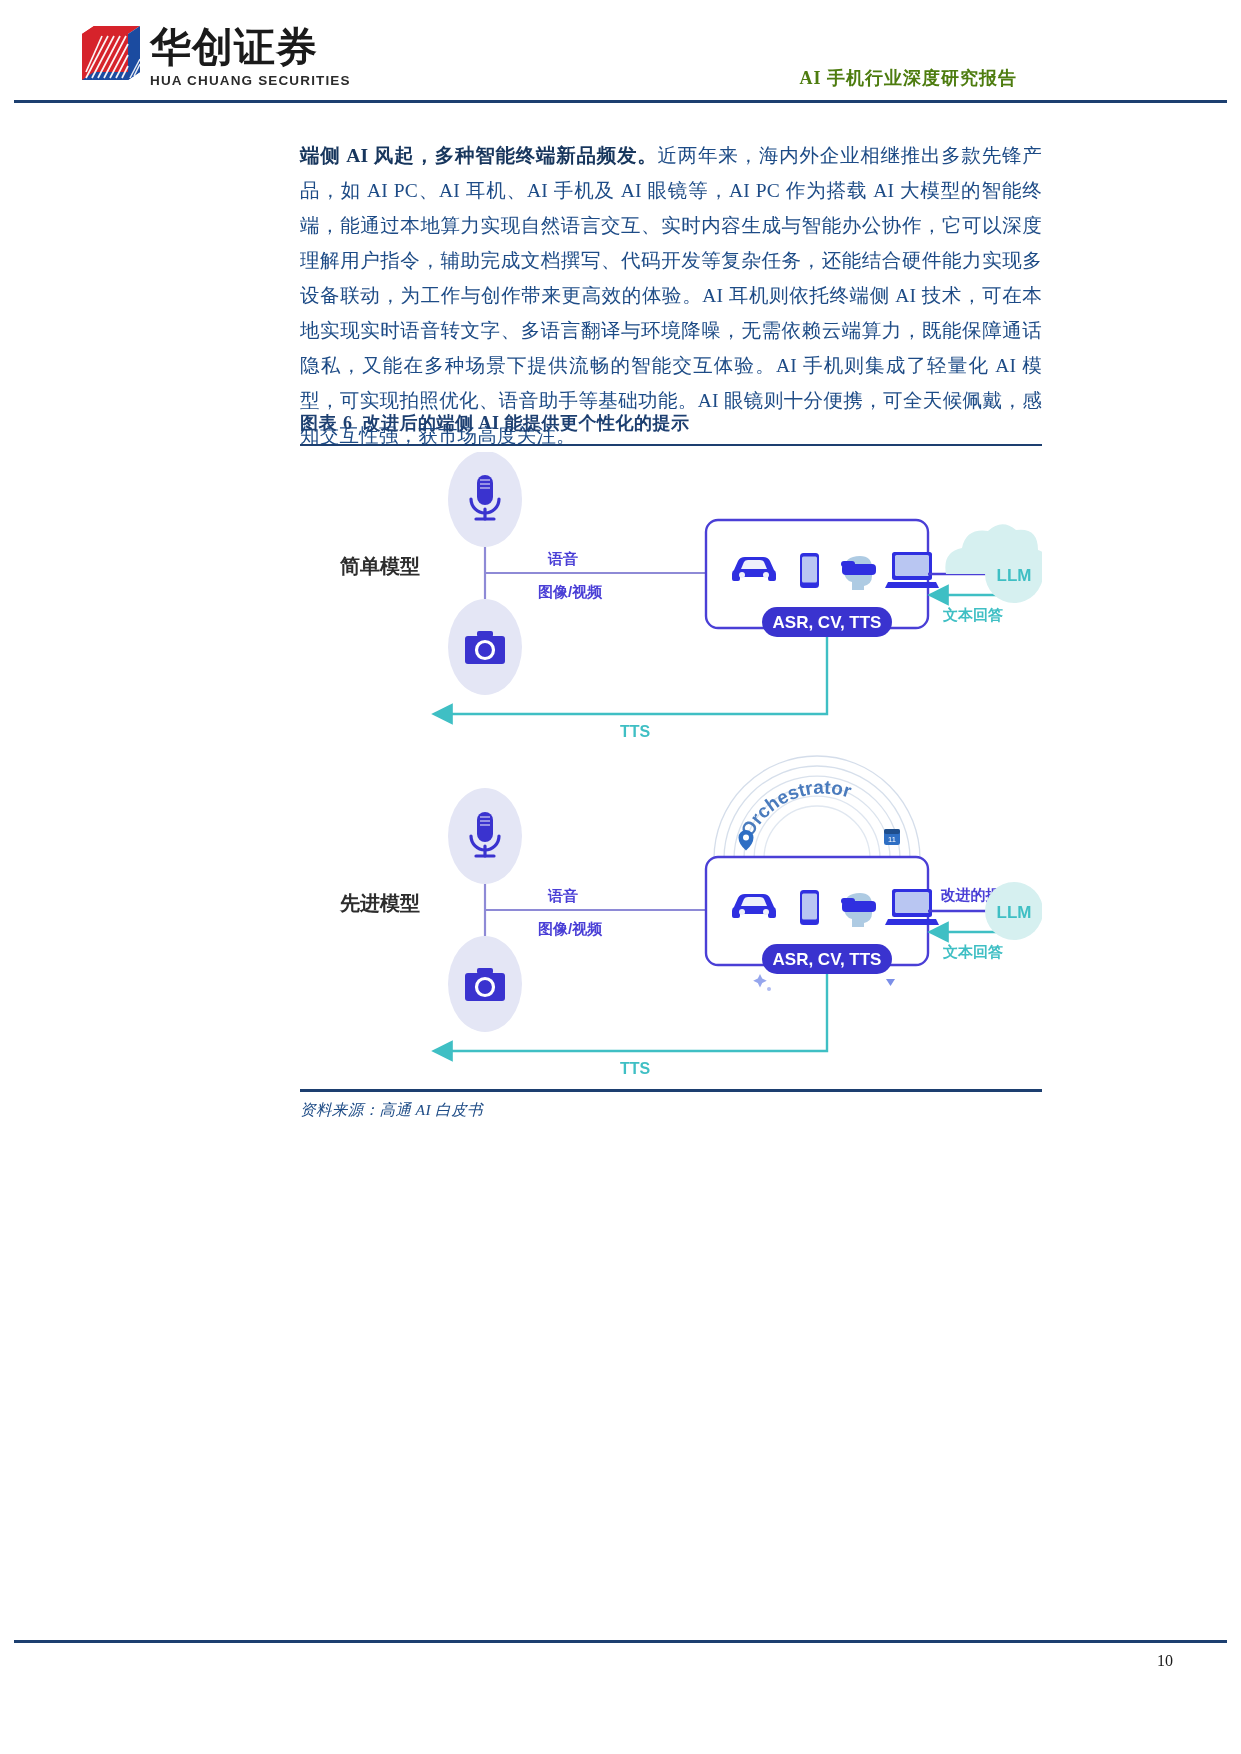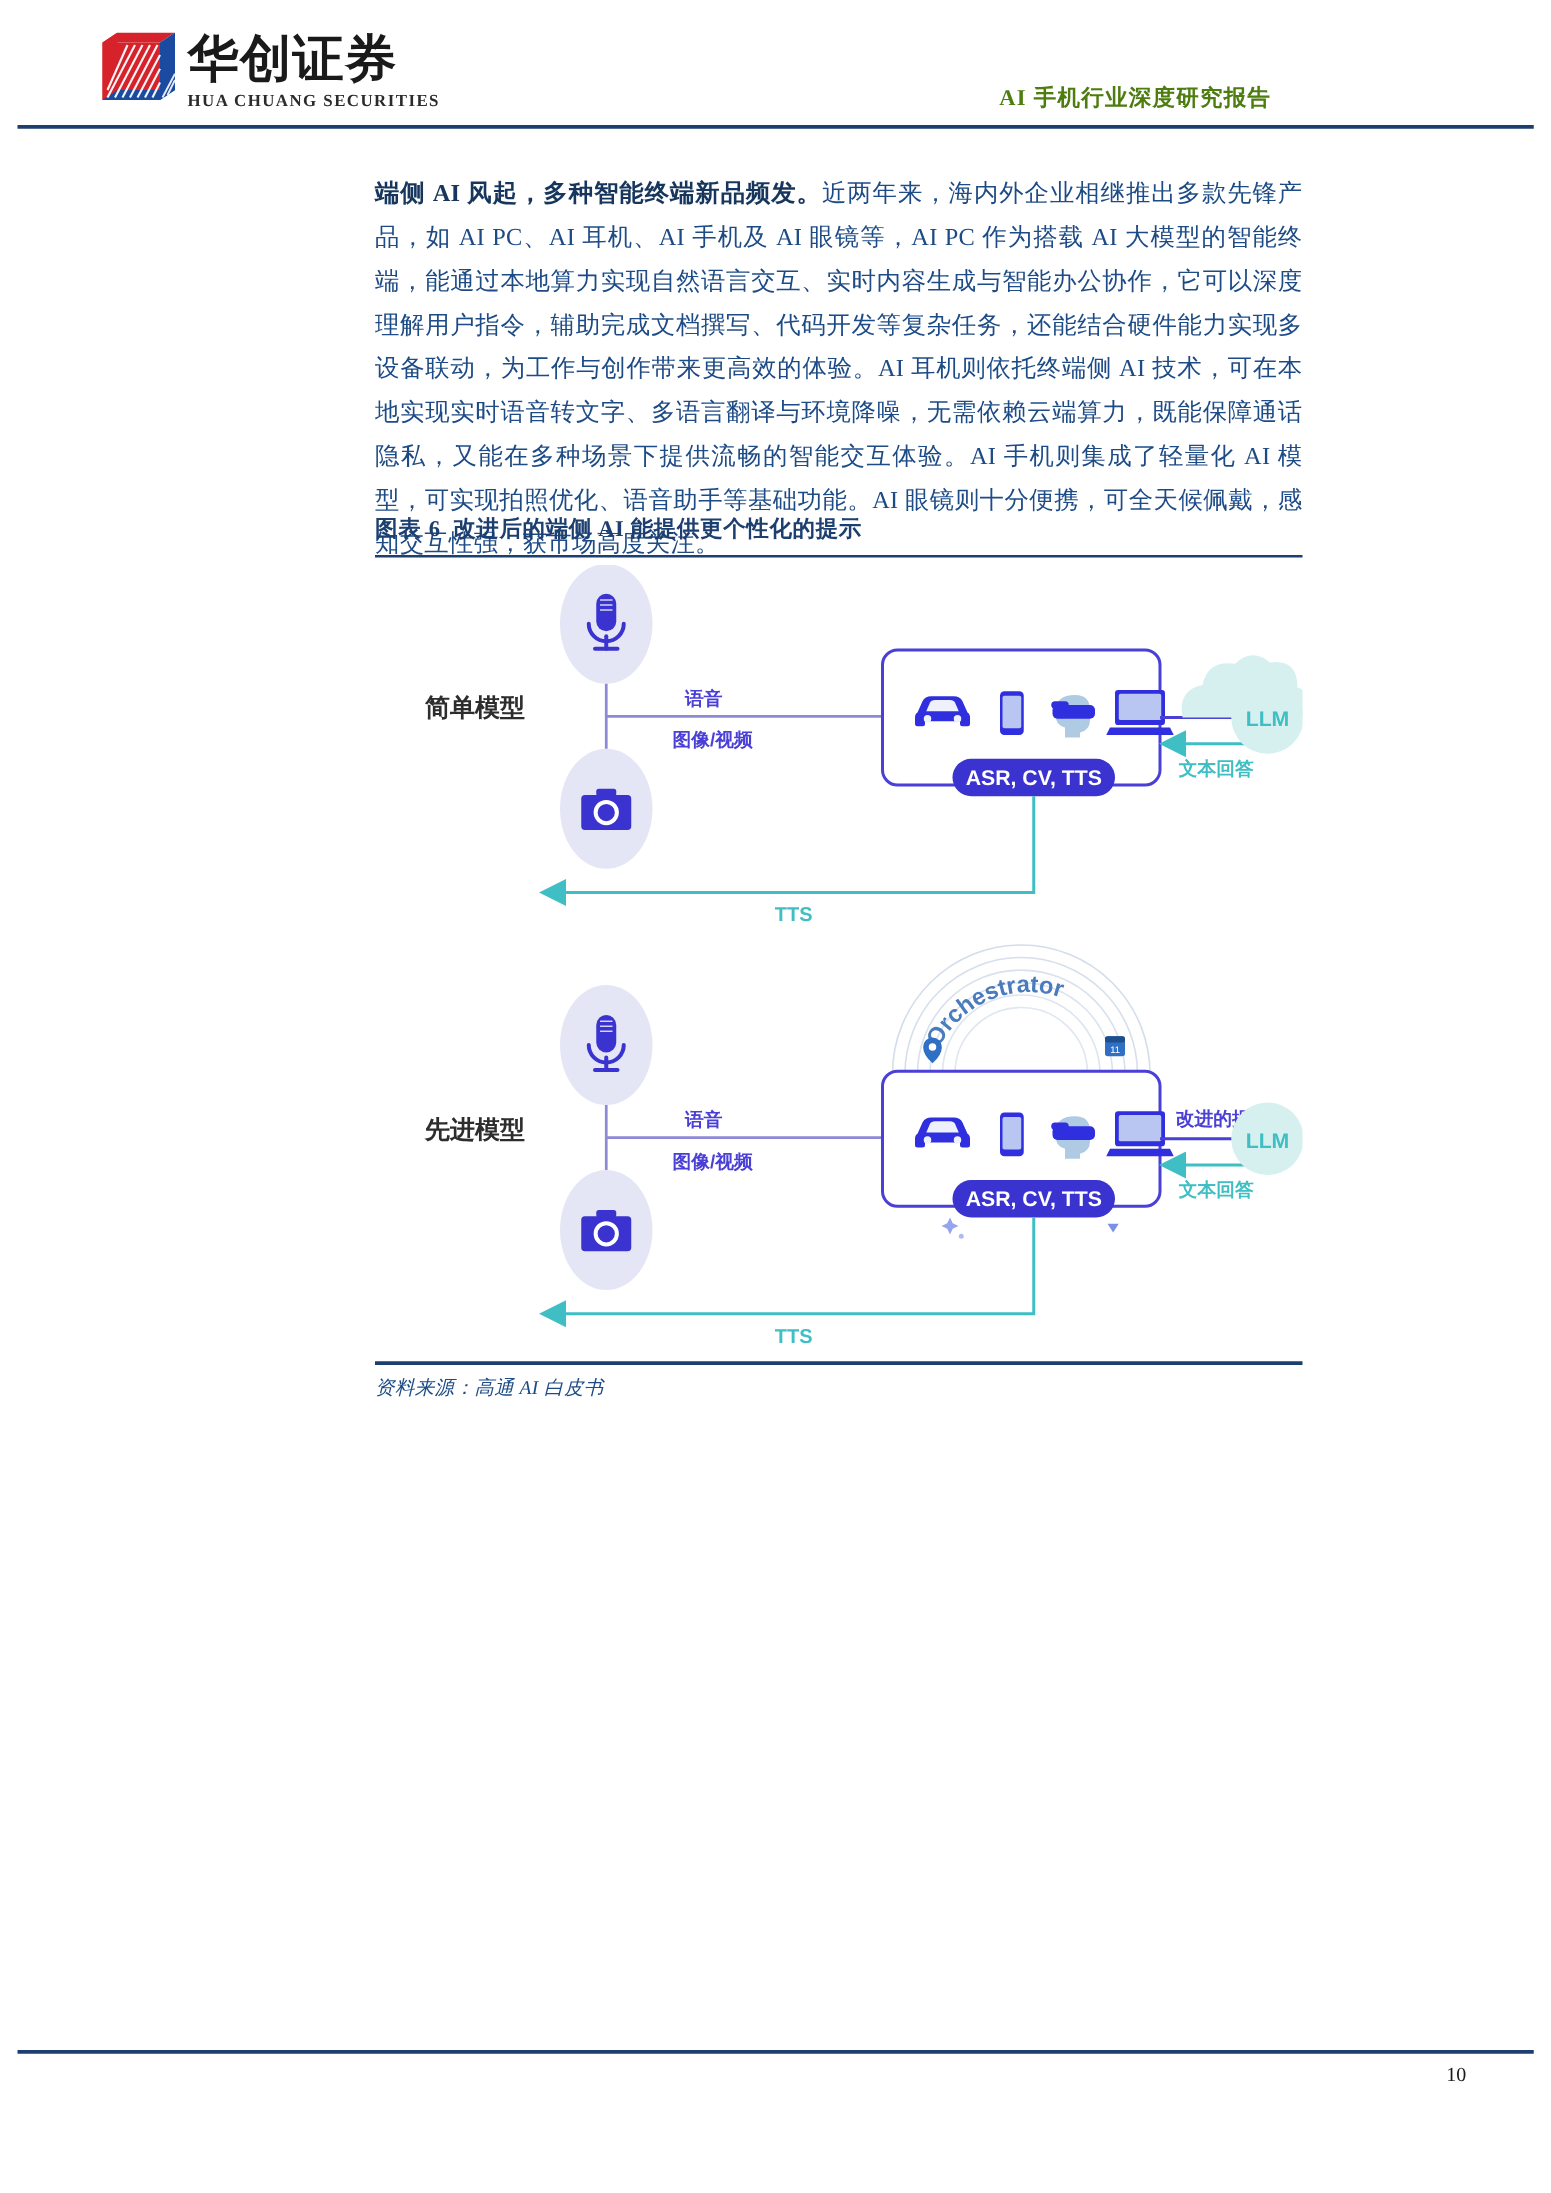--- a/index.html
+++ b/index.html
@@ -9,21 +9,21 @@
     position:relative;overflow:hidden;
   }
   .page{position:absolute;inset:0;}
 
   
   .header{position:absolute;left:0;top:0;width:1085px;height:108px;}
   .logo{position:absolute;left:68px;top:26px;display:flex;align-items:center;gap:10px;}
   .logo-mark{width:72px;height:62px;position:relative;}
   .logo-text{display:flex;flex-direction:column;line-height:1;}
   .logo-cn{font-family:"Liberation Sans",sans-serif;font-weight:bold;font-size:41px;color:#1a1a1a;letter-spacing:1px;}
-  .logo-en{font-family:Liberation Serif, serif;font-weight:bold;font-size:13.5px;color:#2b2b2b;letter-spacing:1.15px;margin-top:6px;}
+  .logo-en{font-family:Liberation Sans, sans-serif;font-weight:bold;font-size:13.5px;color:#2b2b2b;letter-spacing:1.15px;margin-top:6px;}
   .header-title{
     position:absolute;right:68px;top:66px;
     font-family:"Liberation Serif",serif;font-weight:bold;
     font-size:18px;color:#4d7c0f;letter-spacing:1px;
   }
   .header-rule{position:absolute;left:14px;top:100px;width:1213px;height:3px;background:#1d3f70;}
 
   
   .content{position:absolute;left:300px;top:0;width:742px;}
   .para{

